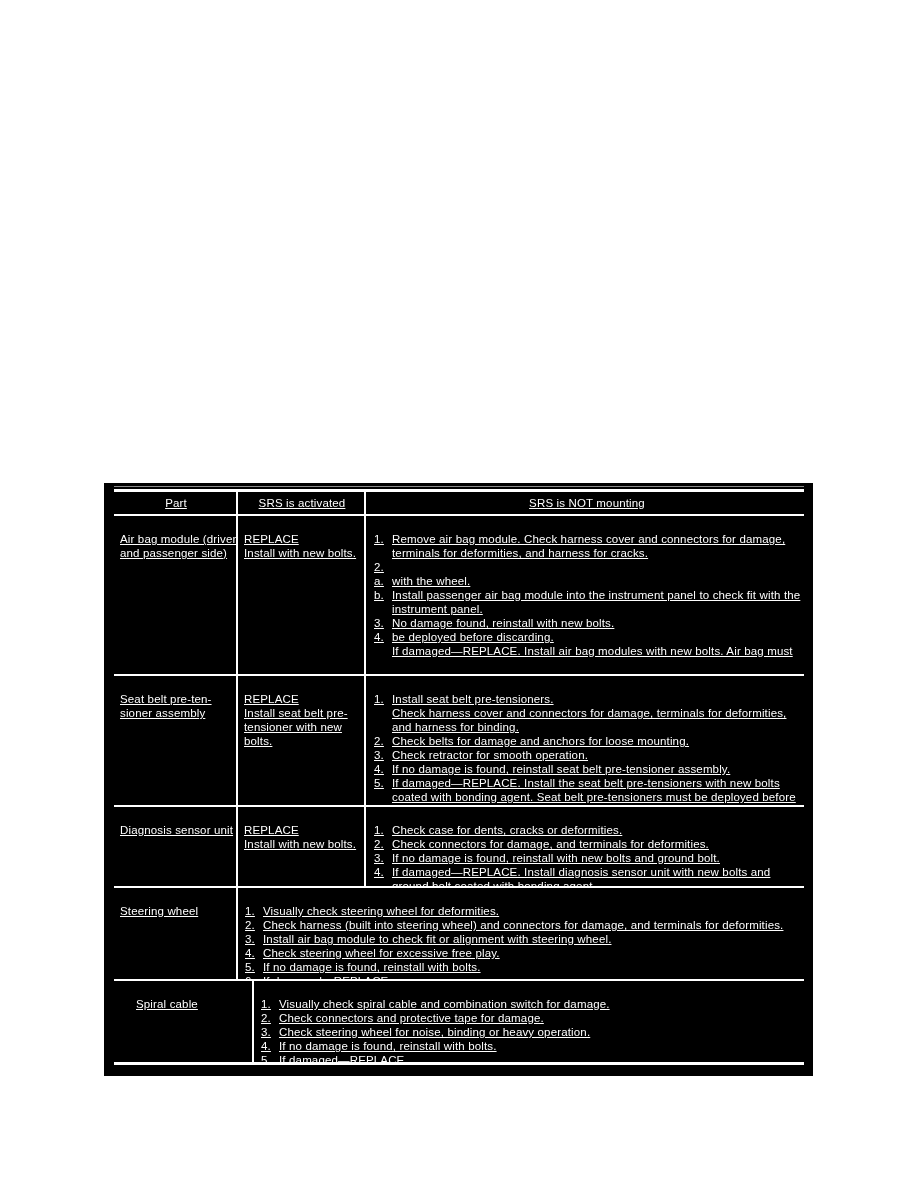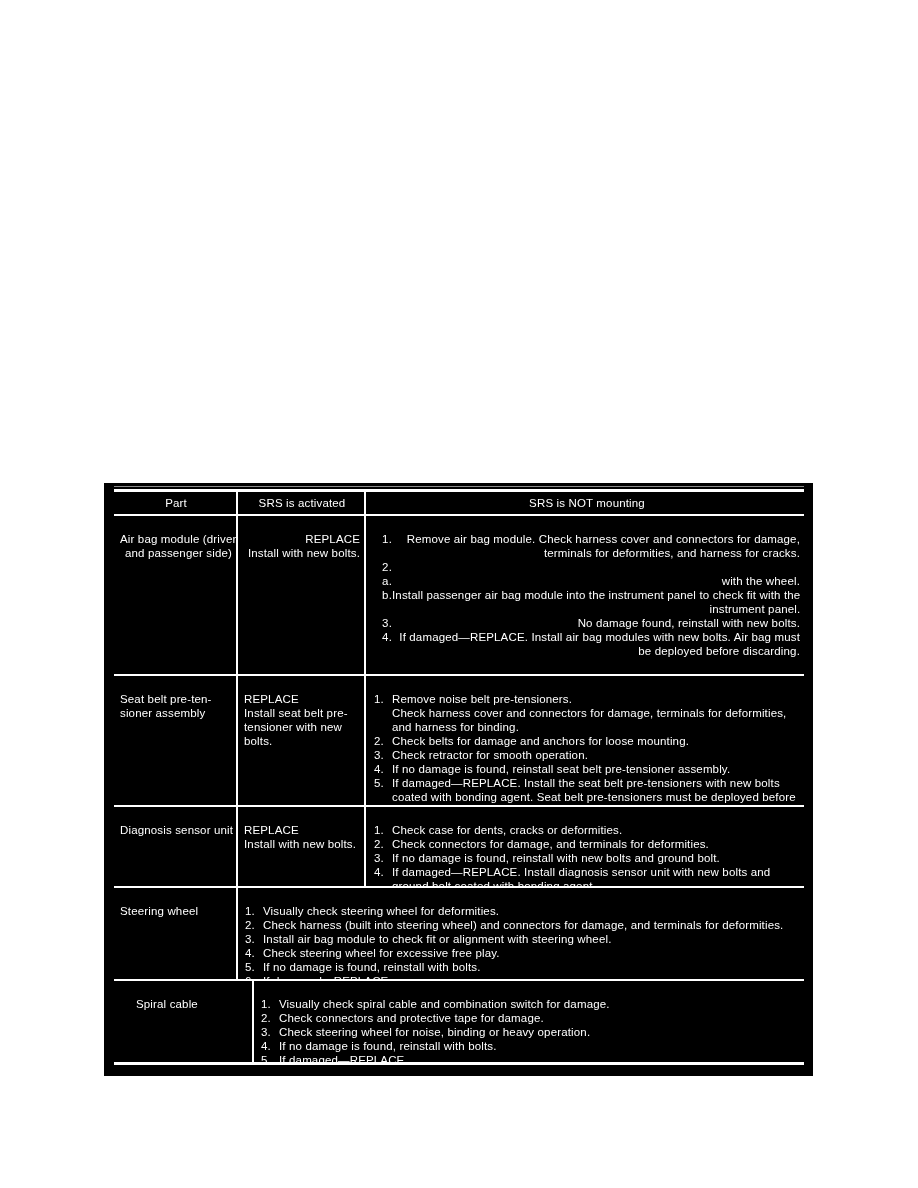--- a/index.html
+++ b/index.html
@@ -45,20 +45,21 @@
     grid-template-columns: 124px 128px 1fr;
     box-sizing: border-box;
     border-bottom: 2px solid #ffffff;
   }
   .trow.merged { grid-template-columns: 124px 1fr; }
   .trow.last { border-bottom: none; }
   .cell {
     box-sizing: border-box;
     padding: 16px 4px 4px 6px;
     overflow: hidden;
+    text-decoration: underline;
   }
   .c1 { border-right: 2px solid #ffffff; }
   .c2 { border-right: 2px solid #ffffff; }
   .trow.merged .cmerged { border-right: none; padding-left: 7px; }
   .thead { height: 24px; }
   .thead .cell {
     text-align: center;
     padding-top: 4px;
   }
   .c3 { padding-left: 8px; }
@@ -74,21 +75,21 @@
 
 <div class="page">
   <div class="scan">
     <div class="table">
       <div class="trow thead">
         <div class="cell c1">Part</div>
         <div class="cell c2">SRS is activated</div>
         <div class="cell c3">SRS is NOT mounting</div>
       </div>
       <div id="rows">
-          <div class="trow" style="height: 160px; text-align: right;">
+          <div class="trow" style="height: 160px;">
             <div class="cell c1">
               <div class="line">Air bag module (driver</div>
               <div class="line">and passenger side)</div>
             </div>
             <div class="cell c2">
               <div class="line">REPLACE</div>
               <div class="line">Install with new bolts.</div>
             </div>
             <div class="cell c3">
               <div class="step">
@@ -119,42 +120,42 @@
               </div>
               <div class="step">
                 <div class="n">3.</div>
                 <div>
                   <div class="line">No damage found, reinstall with new bolts.</div>
                 </div>
               </div>
               <div class="step">
                 <div class="n">4.</div>
                 <div>
+                  <div class="line">be deployed before discarding.</div>
                   <div class="line">If damaged—REPLACE. Install air bag modules with new bolts. Air bag must</div>
-                  <div class="line">be deployed before discarding.</div>
                 </div>
               </div>
             </div>
           </div>
           <div class="trow" style="height: 131px;">
             <div class="cell c1">
               <div class="line">Seat belt pre-ten-</div>
               <div class="line">sioner assembly</div>
             </div>
             <div class="cell c2">
               <div class="line">REPLACE</div>
               <div class="line">Install seat belt pre-</div>
               <div class="line">tensioner with new</div>
               <div class="line">bolts.</div>
             </div>
             <div class="cell c3">
               <div class="step">
                 <div class="n">1.</div>
                 <div>
-                  <div class="line">Remove noise belt pre-tensioners.</div>
+                  <div class="line">Install seat belt pre-tensioners.</div>
                   <div class="line">Check harness cover and connectors for damage, terminals for deformities,</div>
                   <div class="line">and harness for binding.</div>
                 </div>
               </div>
               <div class="step">
                 <div class="n">2.</div>
                 <div>
                   <div class="line">Check belts for damage and anchors for loose mounting.</div>
                 </div>
               </div>

